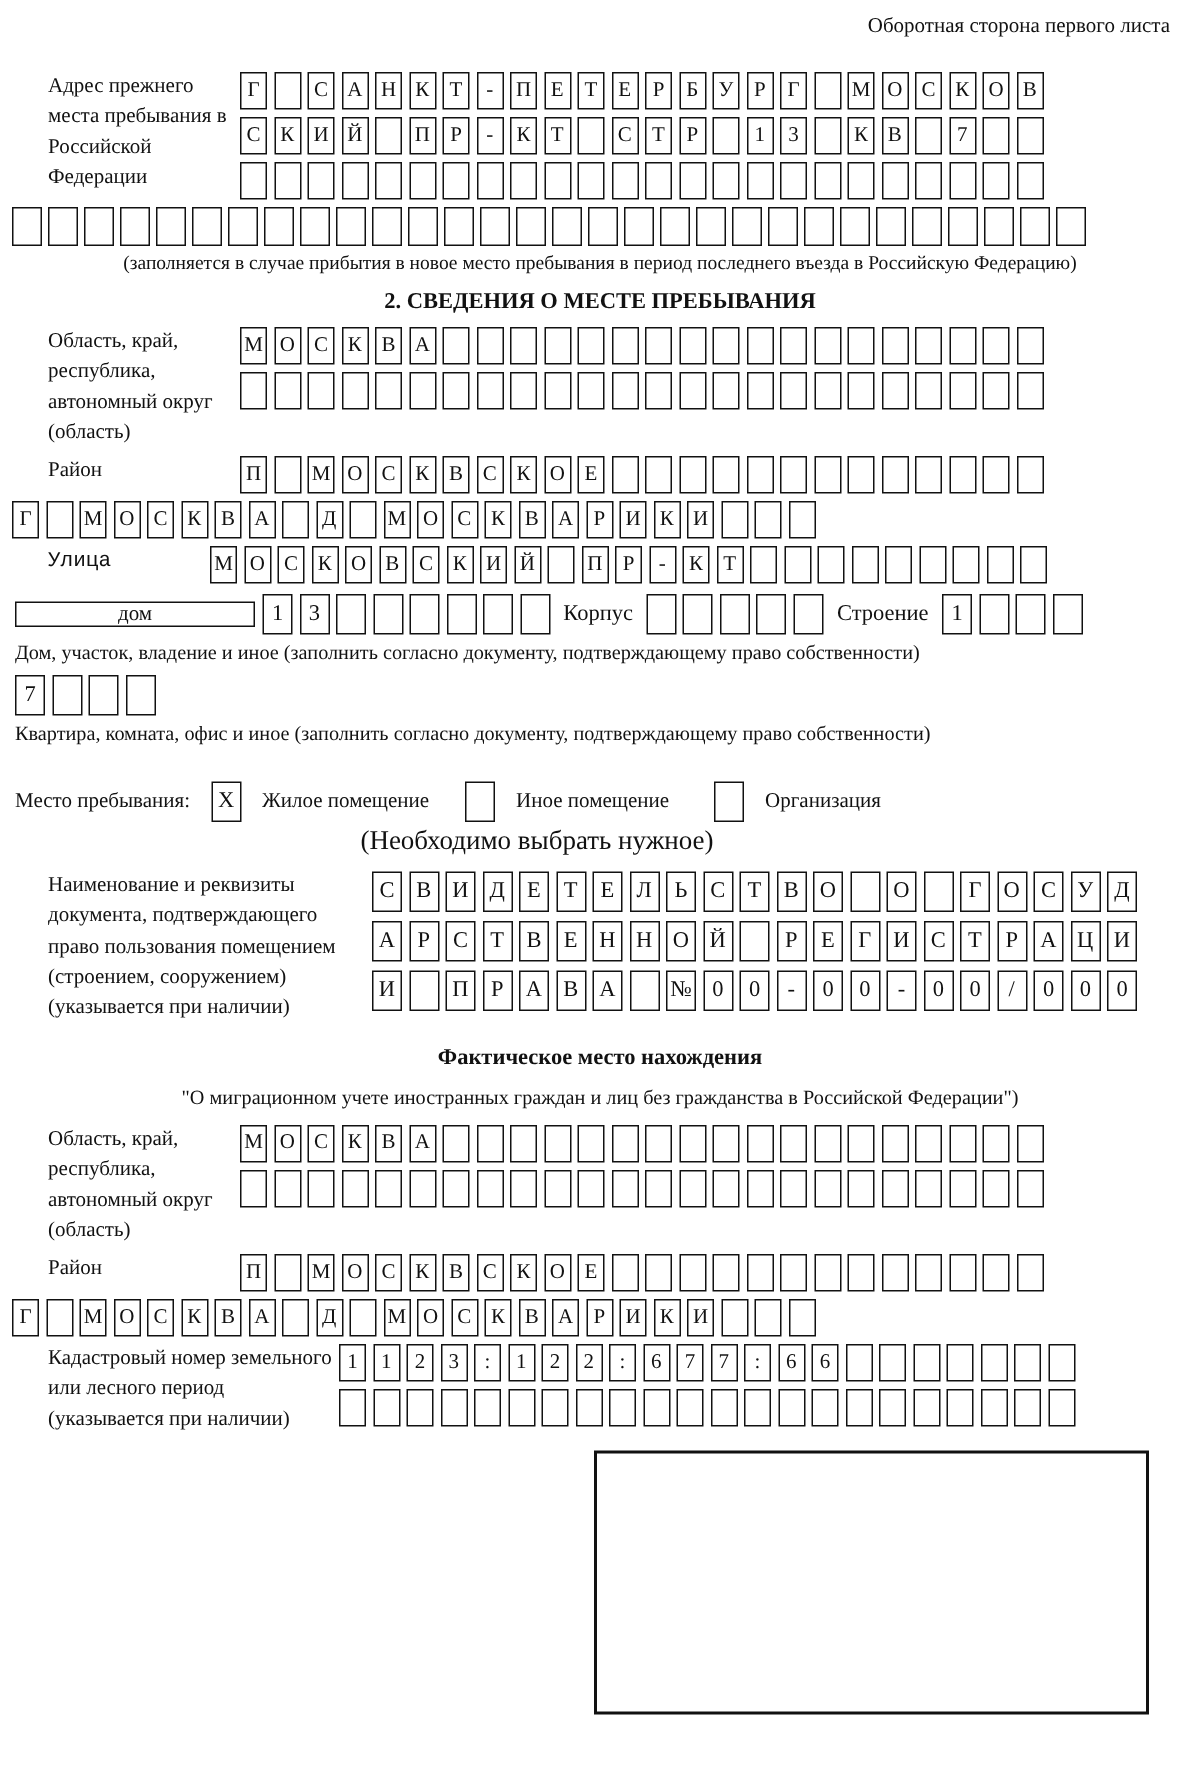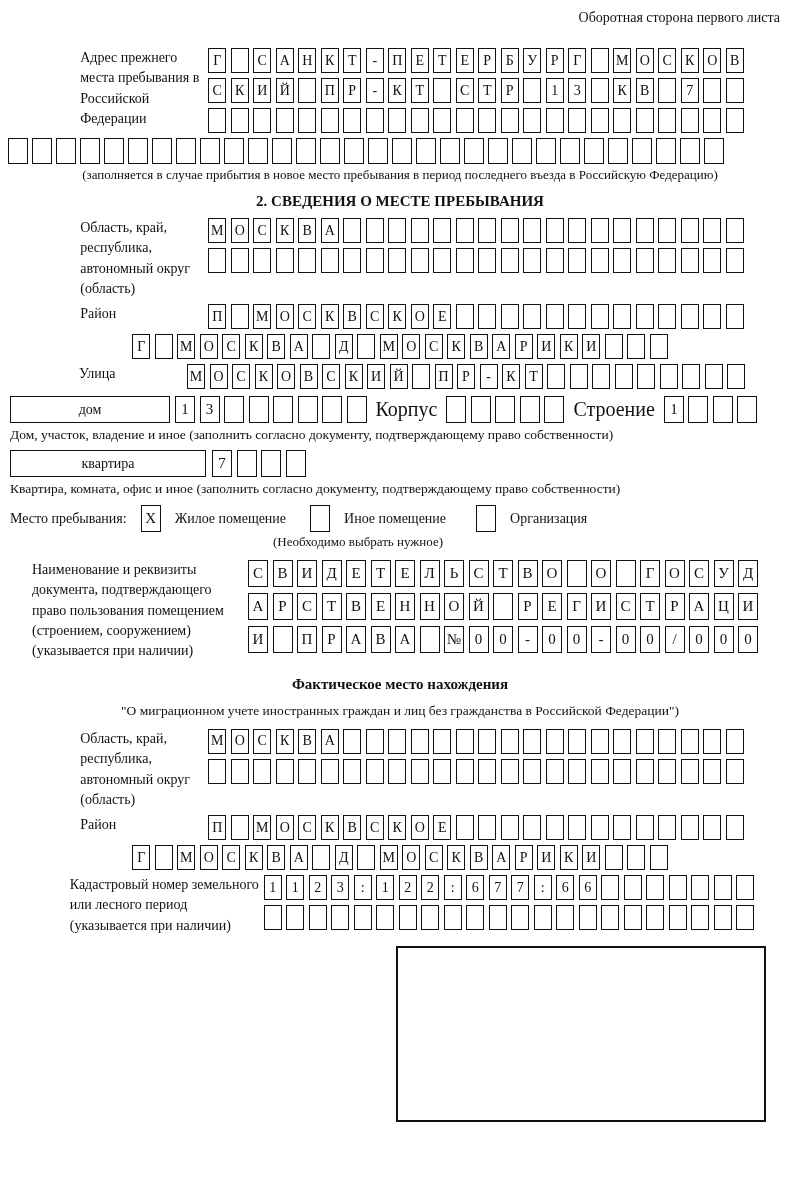--- a/index.html
+++ b/index.html
@@ -4,21 +4,21 @@
 <style>
   * { margin:0; padding:0; box-sizing:border-box; }
   html,body { background:#fff; }
   body {
     width:800px; min-height:1180px; margin:0 auto;
     font-family:"Liberation Serif","DejaVu Serif",serif;
     color:#111; font-size:14px; padding:10px 8px 20px 8px;
   }
   .hdr-note { text-align:right; padding-right:12px; font-size:14px; margin-bottom:22px; }
 
-  .field { display:flex; align-items:flex-start; margin-bottom:5px;justify-content:center; }
+  .field { display:flex; align-items:flex-start; margin-bottom:5px; }
   .flabel { width:152px; flex:0 0 152px; padding-left:24px; font-size:14px; line-height:1.45; }
   .flabel.wide { width:218px; flex:0 0 218px; }
   .rows { display:flex; flex-direction:column; gap:5px; }
 
   .cells { display:flex; gap:4.5px; }
   .cell {
     width:18px; height:25px; flex:0 0 18px;
     border:1.6px solid #111; display:inline-flex;
     align-items:center; justify-content:center;
     font-size:14px; background:#fff;
@@ -27,32 +27,32 @@
 
   .fullrow { margin:2px 0 3px 0; }
   .fullrow .cell { width:19.5px; flex:0 0 19.5px; height:26px; }
 
   .note-c { text-align:center; font-size:13px; margin:3px 0 10px 0; }
   .note-l { font-size:13.5px; margin:4px 0 7px 2px; }
   .sec-title { text-align:center; font-weight:bold; font-size:15px; margin:10px 0 8px 0; }
 
   .house-row { display:flex; align-items:center; gap:5px; margin:7px 0 3px 2px; }
   .widebox {
-    border:1.6px solid #111; height:27px; display:flex;
+    border:1.6px solid #111; height:17px; display:flex;
     align-items:center; justify-content:center; font-size:14px;text-align:right;
   }
   .widebox.house { width:160px; }
   .widebox.apt { width:196px; }
-  .inline-lbl { font-size:20px; padding:0 4px; }
+  .inline-lbl { font-size:15px; padding:0 4px; }
 
   .apt-row { display:flex; align-items:center; gap:6px; margin:6px 0 3px 2px; }
 
-  .stay-row { display:flex; align-items:center; gap:10px; margin:8px 0 2px 2px; }
+  .stay-row { display:flex; align-items:center; gap:10px; margin:24px 0 2px 2px; }
   .stay-row .cell { margin:0 4px; }
-  .stay-note { font-size:13px; margin:1px 0 10px 170px; width:360px; text-align:center; }
+  .stay-note { font-size:18px; margin:1px 0 10px 170px; width:360px; text-align:center; }
 
   .doc-block { display:flex; margin:4px 0 8px 0; }
   .doc-block .flabel { width:240px; flex:0 0 240px; }
   .doc-block .rows { gap:6px; }
 
   .fact-title { text-align:center; font-weight:bold; font-size:15px; margin:14px 0 8px 0; }
   .fact-note { text-align:center; font-size:13.5px; line-height:1.5; margin-bottom:8px; }
 
   .stamp-box {
     margin:10px 0 0 388px; width:370px; height:176px;
@@ -294,21 +294,21 @@
       <span class="cell">И</span>
       <span class="cell">К</span>
       <span class="cell">И</span>
       <span class="cell"></span>
       <span class="cell"></span>
       <span class="cell"></span>
     </div>
 </div>
 
 <div class="field">
-  <div class="flabel" style="width:132px;flex:0 0 132px;">Улица</div>
+  <div class="flabel" style="width:132px;flex:0 0 132px;font-family:Liberation Mono, monospace;">Улица</div>
   <div class="cells">
       <span class="cell">М</span>
       <span class="cell">О</span>
       <span class="cell">С</span>
       <span class="cell">К</span>
       <span class="cell">О</span>
       <span class="cell">В</span>
       <span class="cell">С</span>
       <span class="cell">К</span>
       <span class="cell">И</span>
@@ -355,21 +355,20 @@
   <div class="cells cell-lg">
       <span class="cell">1</span>
       <span class="cell"></span>
       <span class="cell"></span>
       <span class="cell"></span>
     </div>
 </div>
 <div class="note-l">Дом, участок, владение и иное (заполнить согласно документу, подтверждающему право собственности)</div>
 
 <div class="apt-row">
-  <div class="widebox apt">квартира</div>
   <div class="cells cell-lg">
       <span class="cell">7</span>
       <span class="cell"></span>
       <span class="cell"></span>
       <span class="cell"></span>
     </div>
 </div>
 <div class="note-l">Квартира, комната, офис и иное (заполнить согласно документу, подтверждающему право собственности)</div>
 
 <div class="stay-row">

